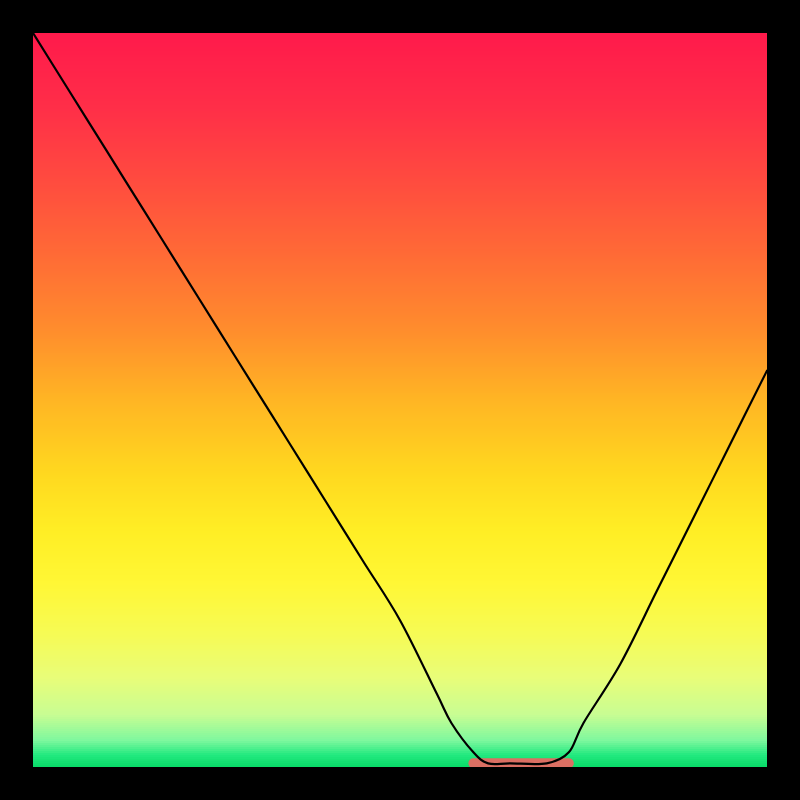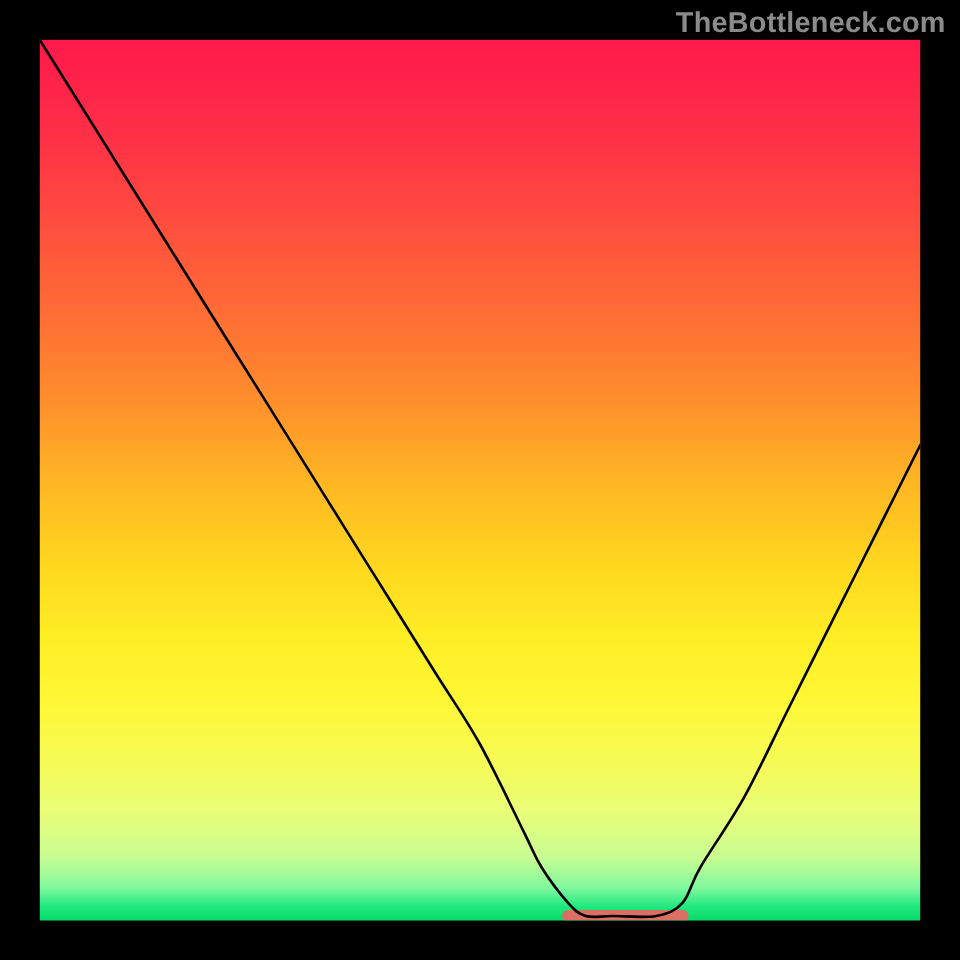--- a/index.html
+++ b/index.html
@@ -64,21 +64,20 @@
   .slice {
     position: absolute;
     left: 0;
     width: 734px;
   }
 </style>
 </head>
 <body>
 
 <div class="frame">
-  <div class="watermark">TheBottleneck.com</div>
 
   <div class="plot">
     <div class="gradient-bg" id="gradient-bg">
         <div class="slice" style="top: 0px; height: 2.5px; background: rgb(255, 26, 75);"></div>
         <div class="slice" style="top: 2px; height: 2.5px; background: rgb(255, 27, 75);"></div>
         <div class="slice" style="top: 4px; height: 2.5px; background: rgb(255, 27, 75);"></div>
         <div class="slice" style="top: 6px; height: 2.5px; background: rgb(255, 28, 75);"></div>
         <div class="slice" style="top: 8px; height: 2.5px; background: rgb(255, 28, 75);"></div>
         <div class="slice" style="top: 10px; height: 2.5px; background: rgb(255, 29, 75);"></div>
         <div class="slice" style="top: 12px; height: 2.5px; background: rgb(255, 29, 75);"></div>

